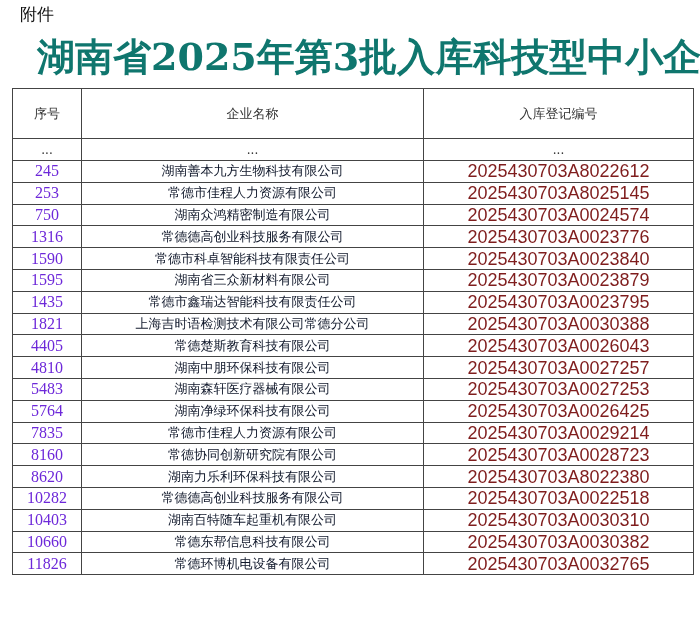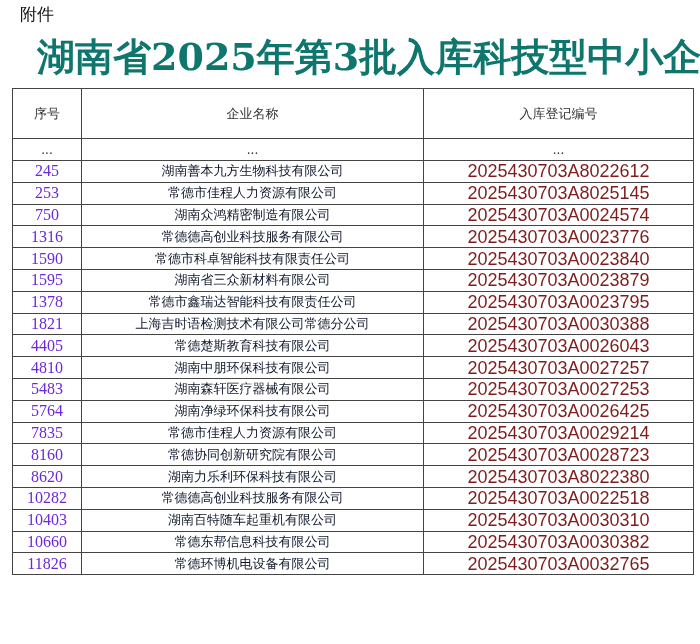--- a/index.html
+++ b/index.html
@@ -138,21 +138,21 @@
         <td class="idx-cell">1590</td>
         <td class="name-cell">常德市科卓智能科技有限责任公司</td>
         <td class="code-cell">2025430703A0023840</td>
       </tr>
       <tr>
         <td class="idx-cell">1595</td>
         <td class="name-cell">湖南省三众新材料有限公司</td>
         <td class="code-cell">2025430703A0023879</td>
       </tr>
       <tr>
-        <td class="idx-cell">1378</td>
+        <td class="idx-cell">1435</td>
         <td class="name-cell">常德市鑫瑞达智能科技有限责任公司</td>
         <td class="code-cell">2025430703A0023795</td>
       </tr>
       <tr>
         <td class="idx-cell">1821</td>
         <td class="name-cell">上海吉时语检测技术有限公司常德分公司</td>
         <td class="code-cell">2025430703A0030388</td>
       </tr>
       <tr>
         <td class="idx-cell">4405</td>

